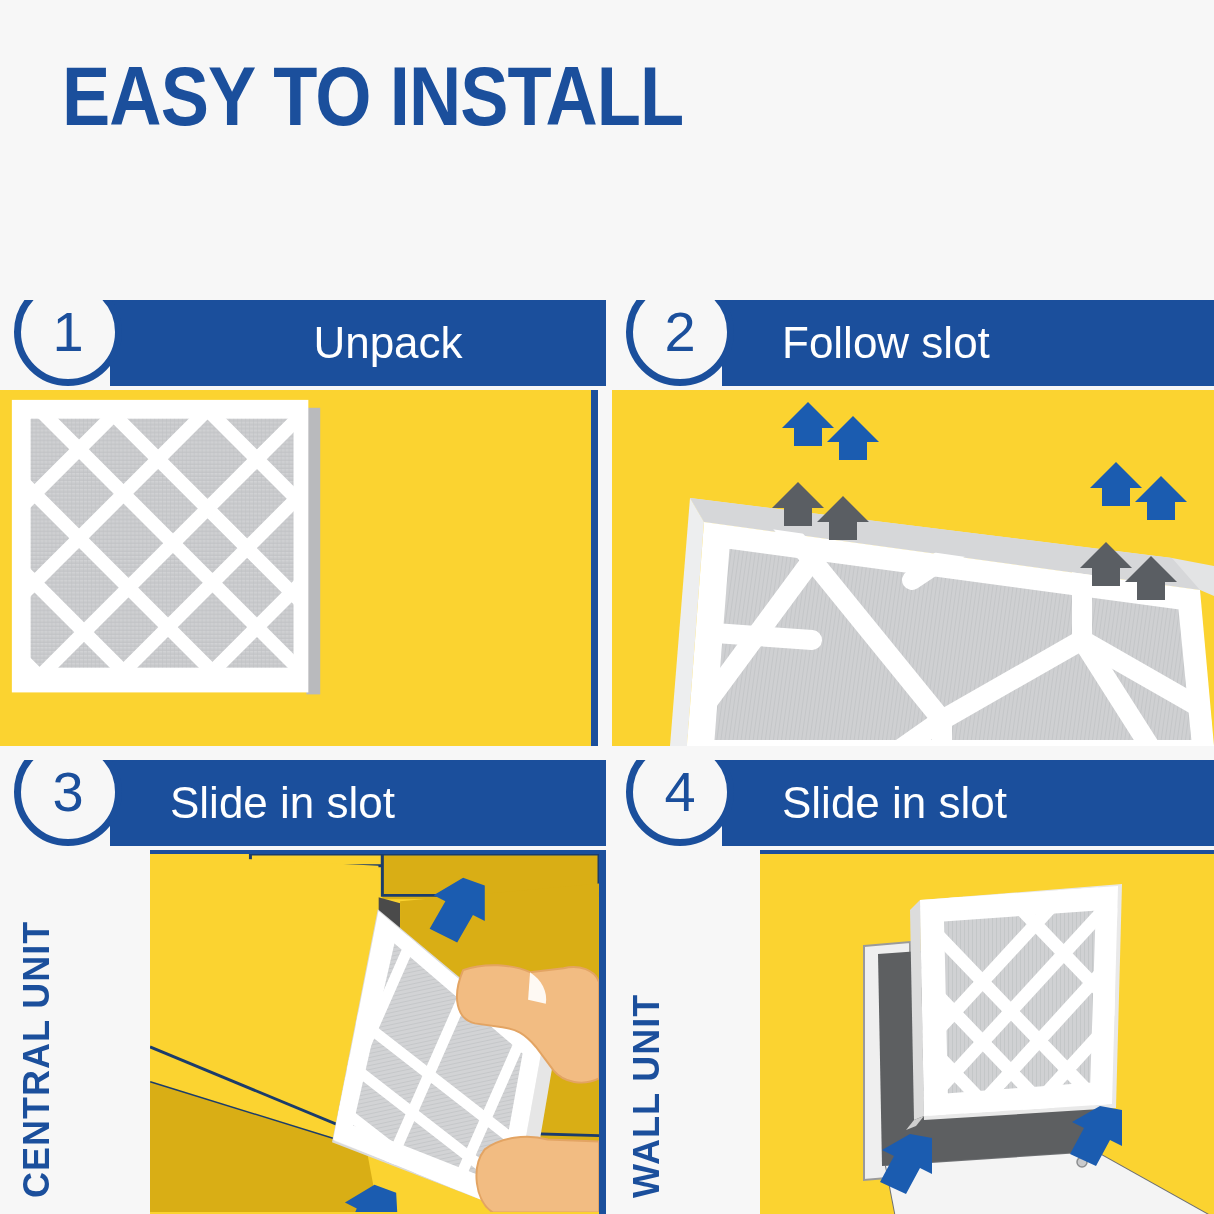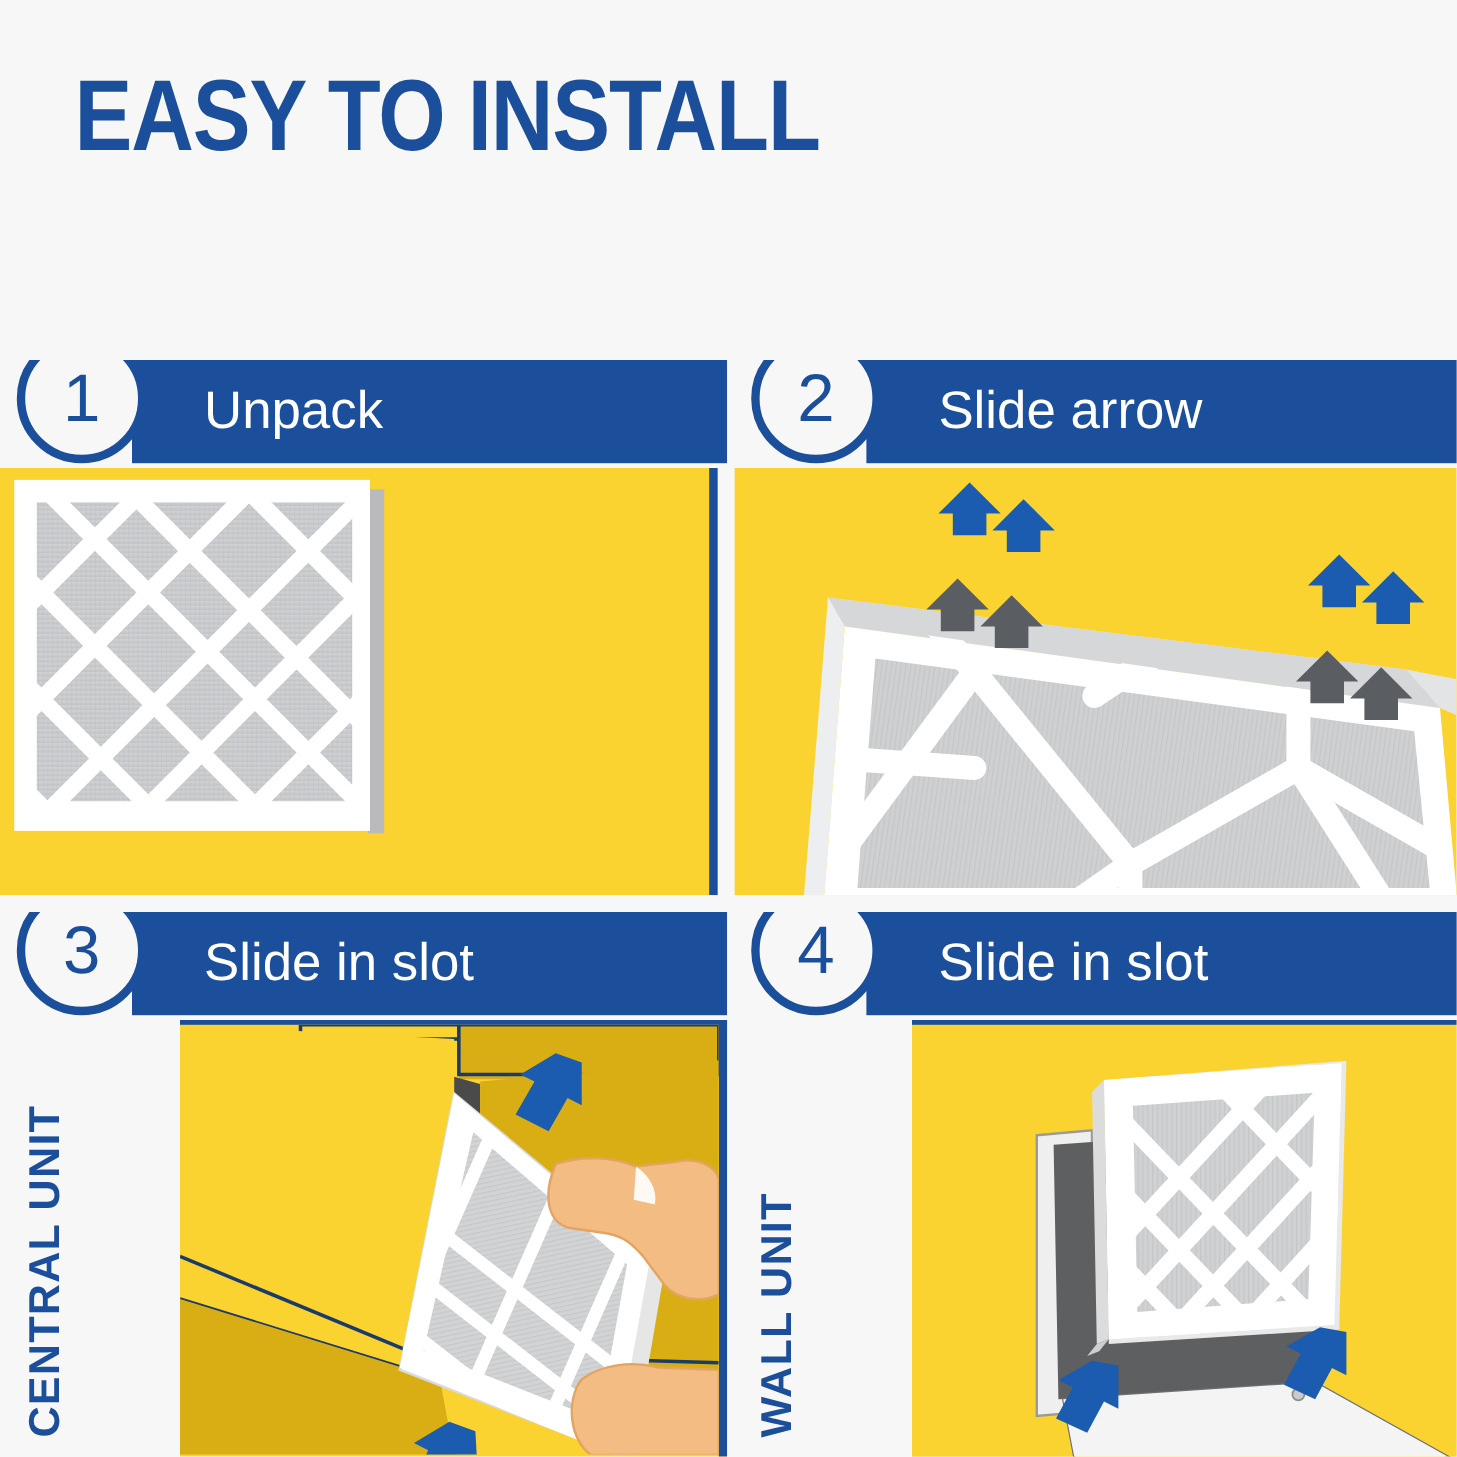--- a/index.html
+++ b/index.html
@@ -41,21 +41,21 @@
   #panel-3 .panel-body{left:150px;width:456px;border-right:7px solid #1B4F9C;border-top:4px solid #1B4F9C;box-sizing:border-box;}
   #panel-4 .panel-body{left:148px;width:454px;border-top:4px solid #1B4F9C;box-sizing:border-box;}
 
   
   .step-header{
     position:absolute;left:110px;top:0;height:86px;
     background:#1B4F9C;
     display:flex;align-items:center;
     z-index:3;
   }
-  #panel-1 .step-header{width:496px;}
+  #panel-1 .step-header{width:496px;justify-content:center;}
   #panel-2 .step-header{width:602px;}
   #panel-3 .step-header{width:496px;}
   #panel-4 .step-header{width:602px;}
   .step-label{
     color:#ffffff;font-size:44px;line-height:46px;
     margin-left:60px;white-space:nowrap;font-weight:normal;
   }
 
   
   .step-badge{
@@ -196,21 +196,21 @@
           <polygon points="215,52 241,26 267,52 255,52 255,70 227,70 227,52"></polygon>
         </g>
 
         <g fill="#1B5CB0">
           <polygon points="478,98 504,72 530,98 518,98 518,116 490,116 490,98"></polygon>
           <polygon points="523,112 549,86 575,112 563,112 563,130 535,130 535,112"></polygon>
         </g>
       </svg>
     </div>
     <div class="step-header">
-      <div class="step-label">Slide arrow</div>
+      <div class="step-label">Follow slot</div>
     </div>
     <div class="step-badge">
       <span>2</span>
     </div>
   </div>
 
   <div class="panel" id="panel-3">
     <div class="panel-body">
       <svg class="art" viewBox="0 0 456 364" preserveAspectRatio="none">
         <defs>

